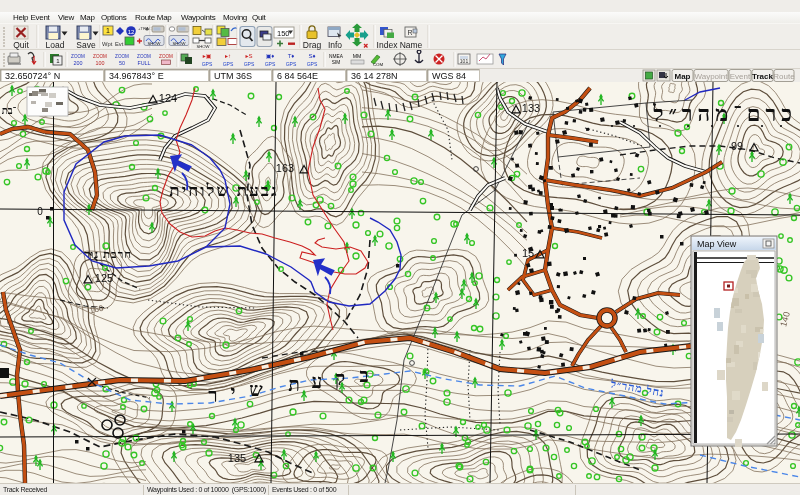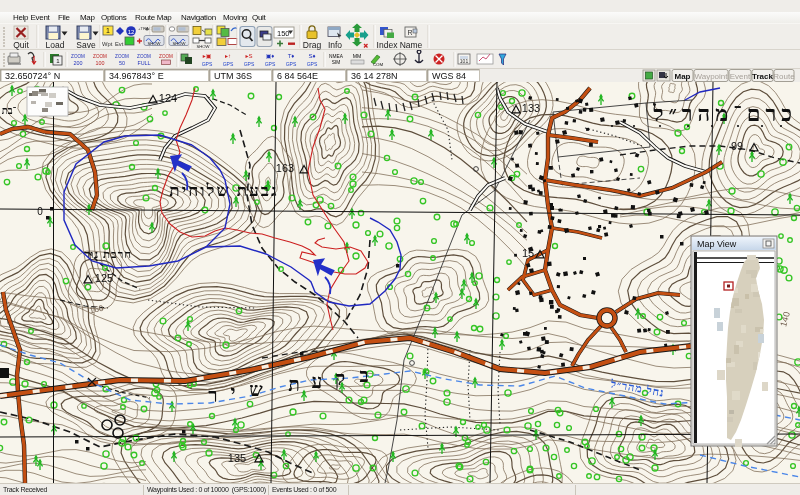--- a/index.html
+++ b/index.html
@@ -4,25 +4,25 @@
 *{margin:0;padding:0}
 html,body{width:800px;height:495px;overflow:hidden;background:#000}
 #win{position:relative;width:800px;height:495px;background:#efede9;font-family:"Liberation Sans",sans-serif}
 </style></head>
 <body>
 <div id="win">
 
 <div style="position:absolute;left:0;top:12px;width:800px;height:11px;background:linear-gradient(#fbfbfa,#efeeea)">
       <span style="position:absolute;left:13px;top:1px;font:8px 'Liberation Sans';letter-spacing:-0.3px;color:#111">Help</span>
       <span style="position:absolute;left:30.5px;top:1px;font:8px 'Liberation Sans';letter-spacing:-0.3px;color:#111">Event</span>
-      <span style="position:absolute;left:58px;top:1px;font:8px 'Liberation Sans';letter-spacing:-0.3px;color:#111">File</span>
+      <span style="position:absolute;left:58px;top:1px;font:8px 'Liberation Sans';letter-spacing:-0.3px;color:#111">View</span>
       <span style="position:absolute;left:80px;top:1px;font:8px 'Liberation Sans';letter-spacing:-0.3px;color:#111">Map</span>
       <span style="position:absolute;left:101px;top:1px;font:8px 'Liberation Sans';letter-spacing:-0.3px;color:#111">Options</span>
       <span style="position:absolute;left:135px;top:1px;font:8px 'Liberation Sans';letter-spacing:-0.3px;color:#111">Route Map</span>
-      <span style="position:absolute;left:181px;top:1px;font:8px 'Liberation Sans';letter-spacing:-0.3px;color:#111">Navigation</span>
+      <span style="position:absolute;left:181px;top:1px;font:8px 'Liberation Sans';letter-spacing:-0.3px;color:#111">Waypoints</span>
       <span style="position:absolute;left:223px;top:1px;font:8px 'Liberation Sans';letter-spacing:-0.3px;color:#111">Moving</span>
       <span style="position:absolute;left:252px;top:1px;font:8px 'Liberation Sans';letter-spacing:-0.3px;color:#111">Quit</span>
     </div>
 <svg width="800" height="27" viewBox="0 0 800 27" style="position:absolute;left:0;top:23px">
       <rect width="800" height="27" fill="#f0eeea"></rect>
       <line x1="0" y1="0" x2="800" y2="0" stroke="#fdfdfc"></line>
       <line x1="0" y1="26.5" x2="800" y2="26.5" stroke="#d8d4cc"></line>
       <rect x="3" y="4" width="2" height="2" fill="#cac5bc"></rect>
       <rect x="3" y="7" width="2" height="2" fill="#cac5bc"></rect>
       <rect x="3" y="10" width="2" height="2" fill="#cac5bc"></rect>

